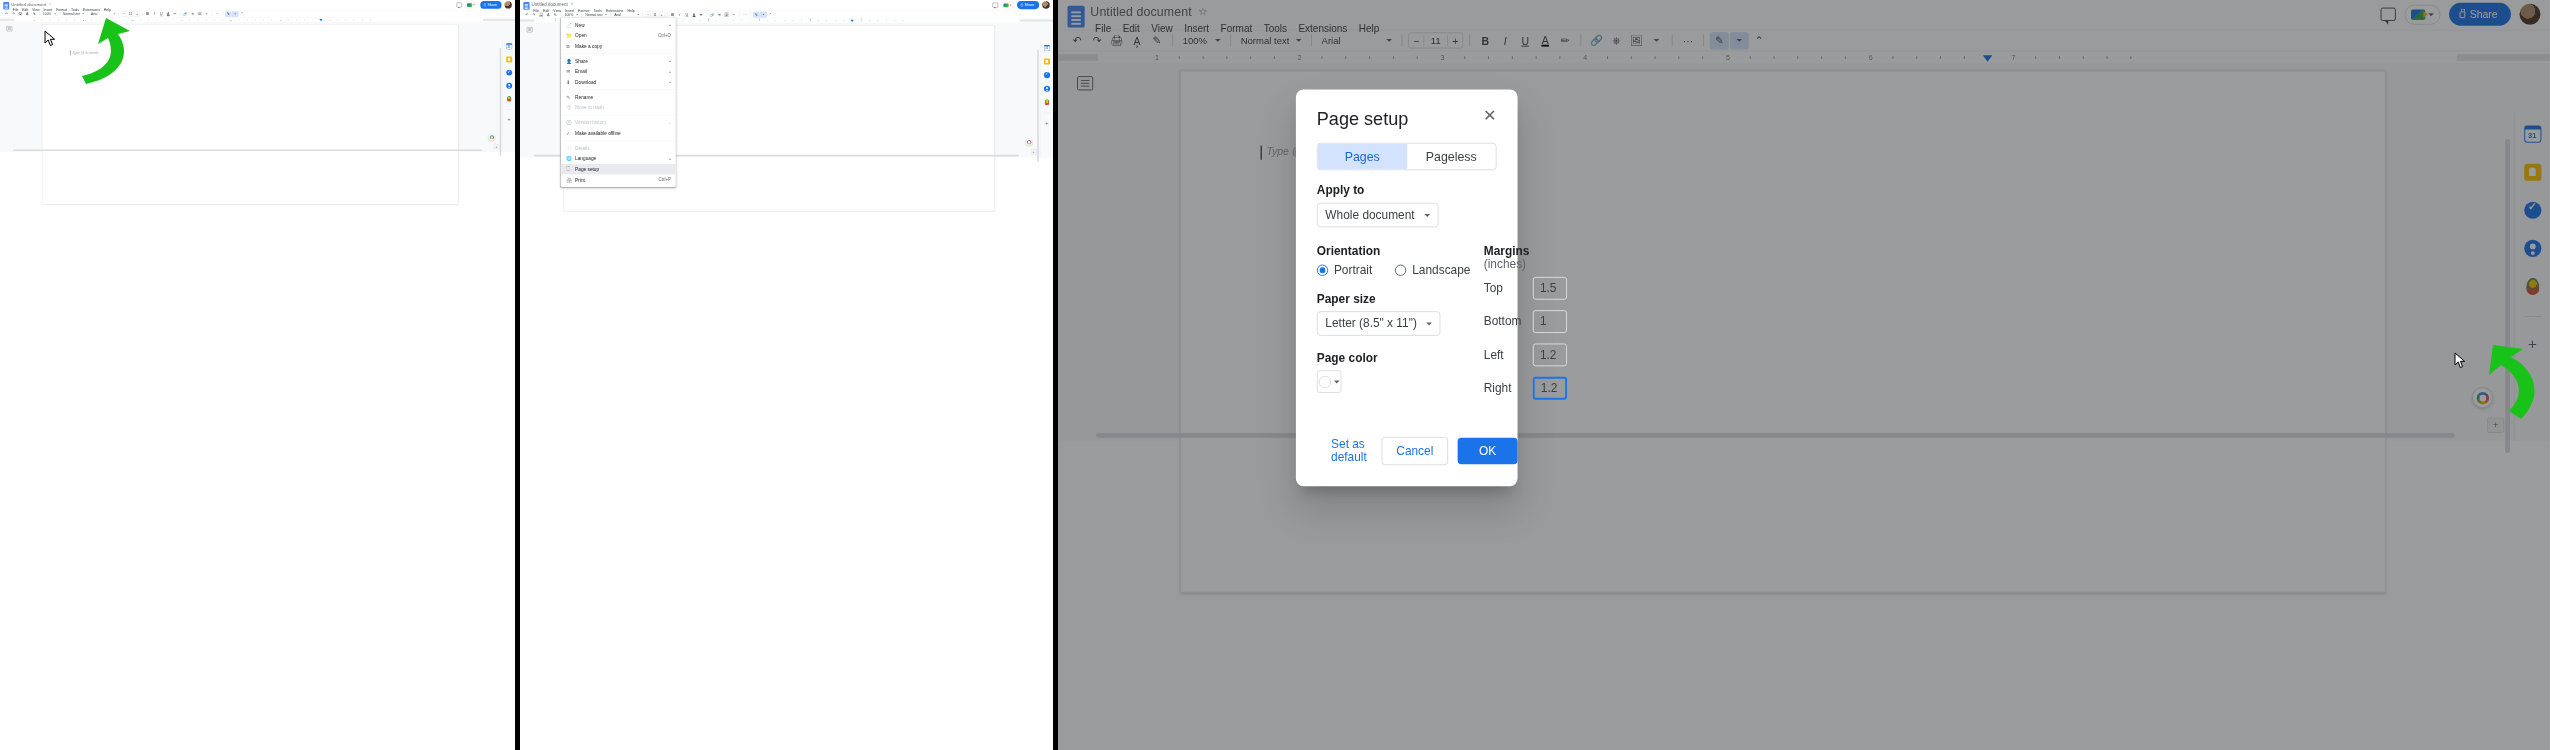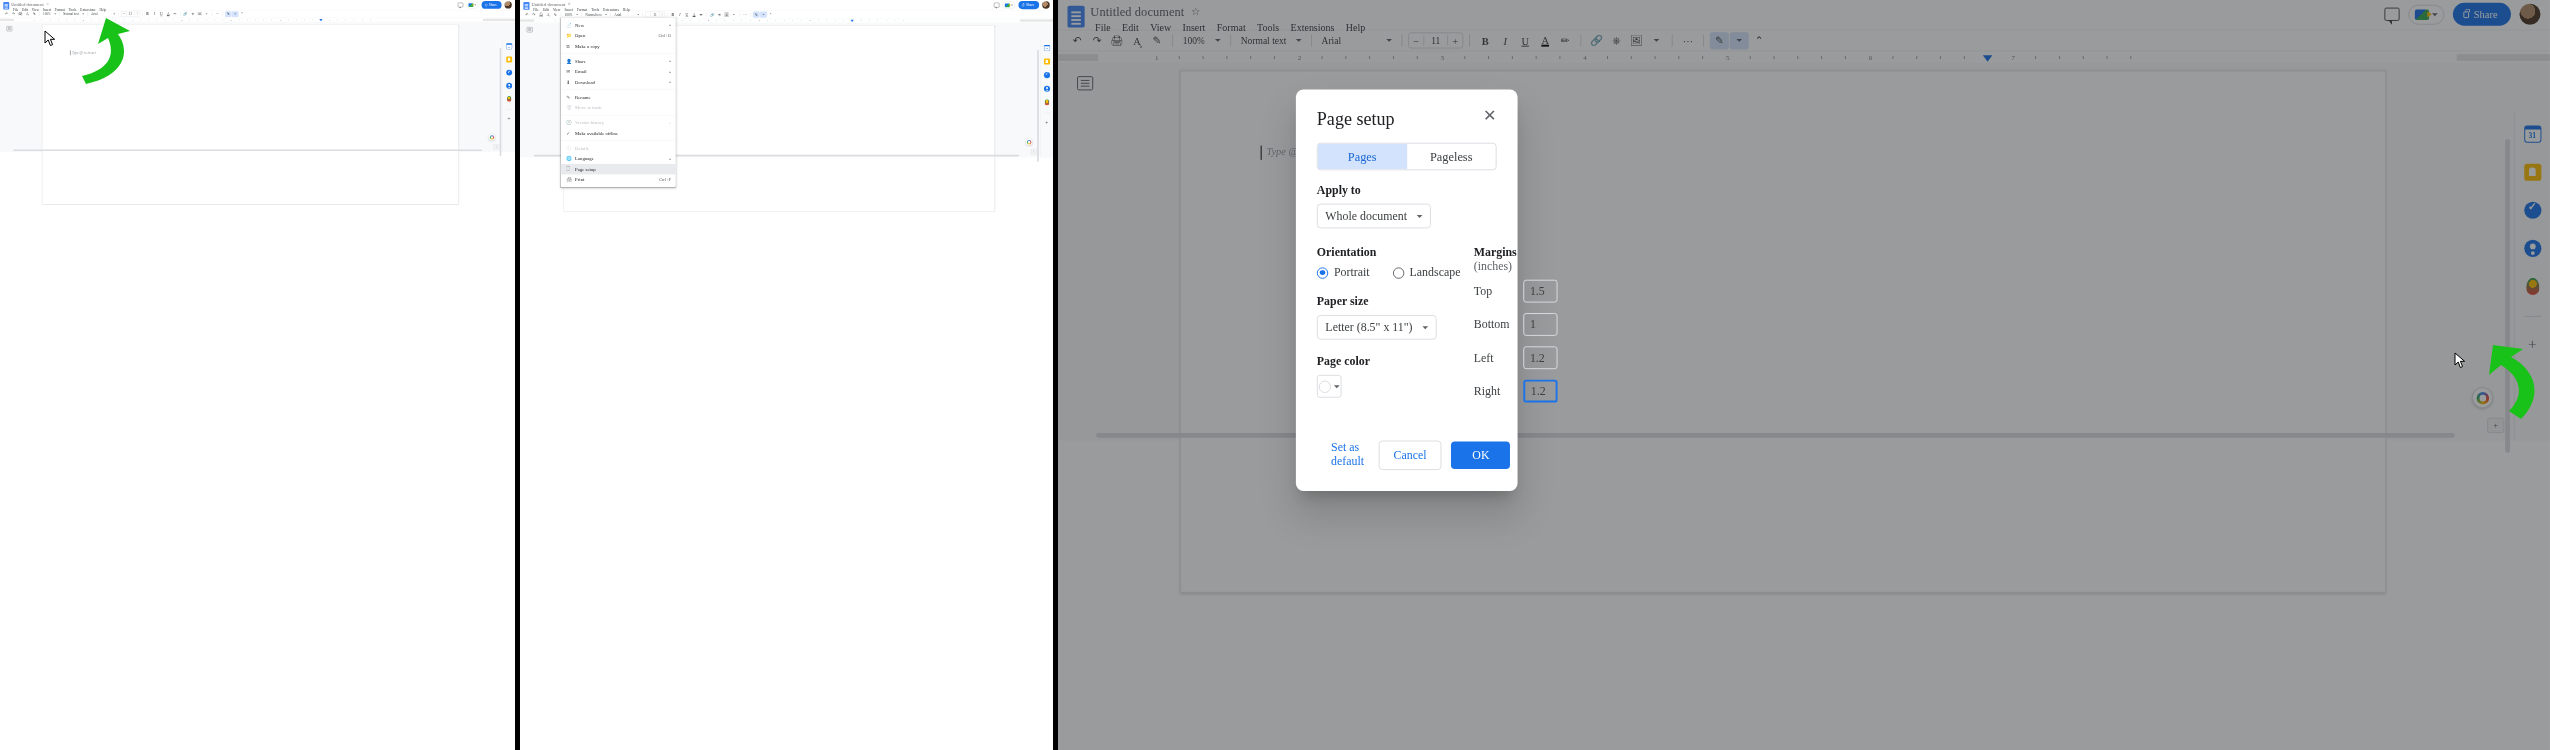--- a/index.html
+++ b/index.html
@@ -3,21 +3,21 @@
 <meta charset="utf-8">
 <style>
   * { box-sizing: border-box; }
   html, body {
     margin: 0; padding: 0;
     width: 2550px; height: 750px;
     background: #fff;
     font-family: "Liberation Sans", sans-serif;
     overflow: hidden;
   }
-  .strip { display: flex; width: 2144px; height: 750px; font-family: Liberation Serif, serif; }
+  .strip { display: flex; width: 2144px; height: 750px; }
 
   
   .panel {
     position: relative;
     height: 750px;
     background: #ffffff;
     overflow: hidden;
     flex: none;
   }
   .panel.p1 { width: 515px; }

